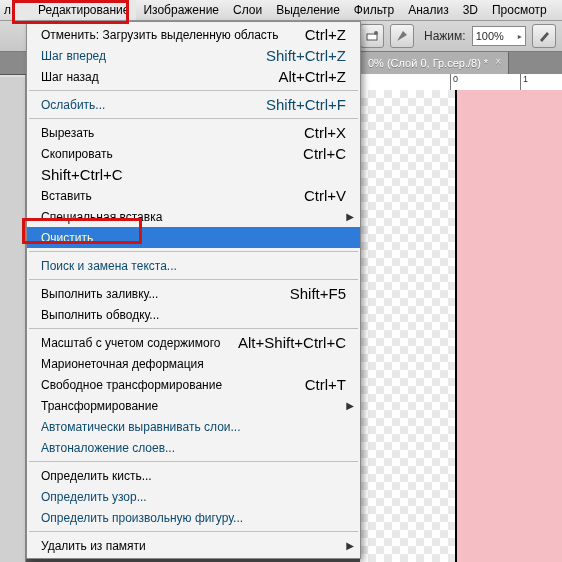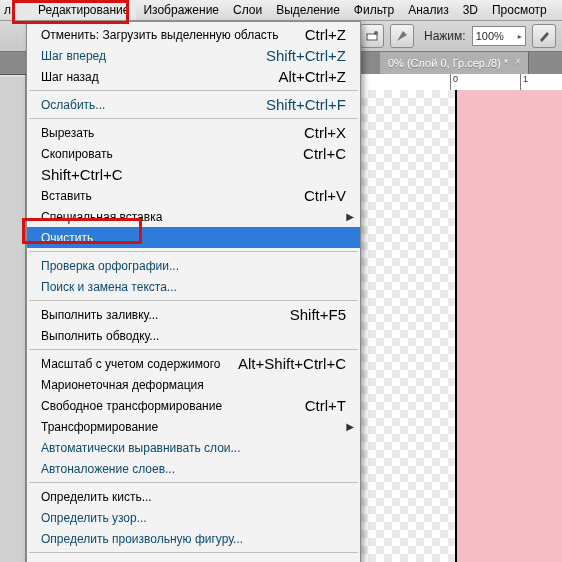--- a/index.html
+++ b/index.html
@@ -116,21 +116,20 @@
     left:360px; top:0;
     height:22px;
     padding:0 20px 0 8px;
     background:#b0b0b0;
     color:#fff;
     font-size:11px;
     line-height:22px;
     border-right:1px solid #666;
     text-shadow:0 1px 0 rgba(0,0,0,.3);
     position:absolute;
-    margin-left:20px;
   }
   .doctab .close {
     position:absolute; right:4px; top:4px;
     width:12px;height:12px;
     color:#eee;font-size:10px;line-height:12px;text-align:center;
   }
   
   .ruler-h {
     position:absolute;
     left:360px; right:0; top:74px;
@@ -302,23 +301,20 @@
       </div>
       <div class="row">
         <span class="lbl">Специальная вставка</span>
         <span class="sub">▶</span>
       </div>
       <div class="row highlight">
         <span class="lbl">Очистить</span>
       </div>
       <div class="sep"></div>
       <div class="row disabled">
-        <span class="lbl">Проверка орфографии...</span>
-      </div>
-      <div class="row disabled">
         <span class="lbl">Поиск и замена текста...</span>
       </div>
       <div class="sep"></div>
       <div class="row">
         <span class="lbl">Выполнить заливку...</span>
         <span class="sc">Shift+F5</span>
       </div>
       <div class="row">
         <span class="lbl">Выполнить обводку...</span>
       </div>

